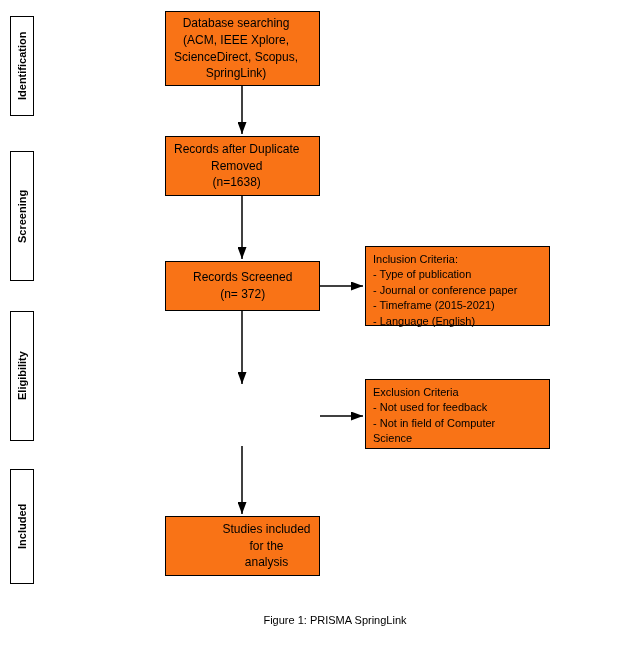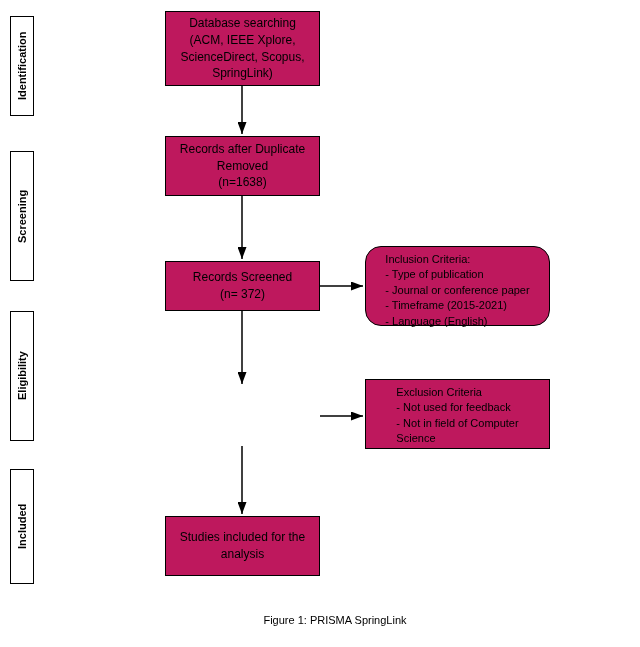--- a/index.html
+++ b/index.html
@@ -86,25 +86,24 @@
       position: absolute;
       left: 35px;
       top: 0;
       width: 580px;
       height: 625px;
     }
     
     .flow-box {
       position: absolute;
       border: 1px solid #000;
-      background: #be185d;
+      background: #f97316;
       text-align: center;
       display: flex;
       align-items: center;
-      justify-content: center;
       font-size: 12px;
       line-height: 1.4;
       padding: 6px 8px;
     }
     .box-database {
       left: 120px;
       top: 5px;
       width: 155px;
       height: 75px;
     }
@@ -123,36 +122,35 @@
     .box-inclusion {
       left: 320px;
       top: 240px;
       width: 185px;
       height: 80px;
       text-align: left;
       font-size: 11px;
       padding: 5px 7px;
       display: flex;
       align-items: flex-start;
-      border-radius: 16px;
     }
     .box-fulltext {
       left: 120px;
       top: 380px;
       width: 155px;
       height: 60px;
     }
     .box-exclusion {
       left: 320px;
       top: 373px;
       width: 185px;
       height: 70px;
       text-align: left;
       font-size: 11px;
-      padding: 5px 23px;
+      padding: 5px 7px;
       display: flex;
       align-items: flex-start;
     }
     .box-studies-included {
       left: 120px;
       top: 510px;
       width: 155px;
       height: 60px;
     }
     
@@ -221,42 +219,42 @@
 SpringLink)</span>
     </div>
 
     <div class="flow-box box-records-after">
       <span style="white-space: pre-line;">Records after Duplicate
 Removed
 (n=1638)</span>
     </div>
 
     <div class="flow-box box-records-screened">
-      <span style="white-space: pre-line;">Records Screened
+      <span style="white-space: pre-line; margin-left: 19px;">Records Screened
 (n= 372)</span>
     </div>
 
     <div class="flow-box box-inclusion">
       <span style="white-space: pre-line;">Inclusion Criteria:
 - Type of publication
 - Journal or conference paper
 - Timeframe (2015-2021)
 - Language (English)</span>
     </div>
 
 
     <div class="flow-box box-exclusion">
       <span style="white-space: pre-line;">Exclusion Criteria
 - Not used for feedback
 - Not in field of Computer
   Science</span>
     </div>
 
     <div class="flow-box box-studies-included">
-      <span style="white-space: pre-line;">Studies included for the
+      <span style="white-space: pre-line; margin-left: 48px;">Studies included for the
 analysis</span>
     </div>
 
     <div class="figure-caption">
       <span>Figure 1: PRISMA SpringLink</span>
     </div>
   </div>
 </div>
 
 </body></html>

